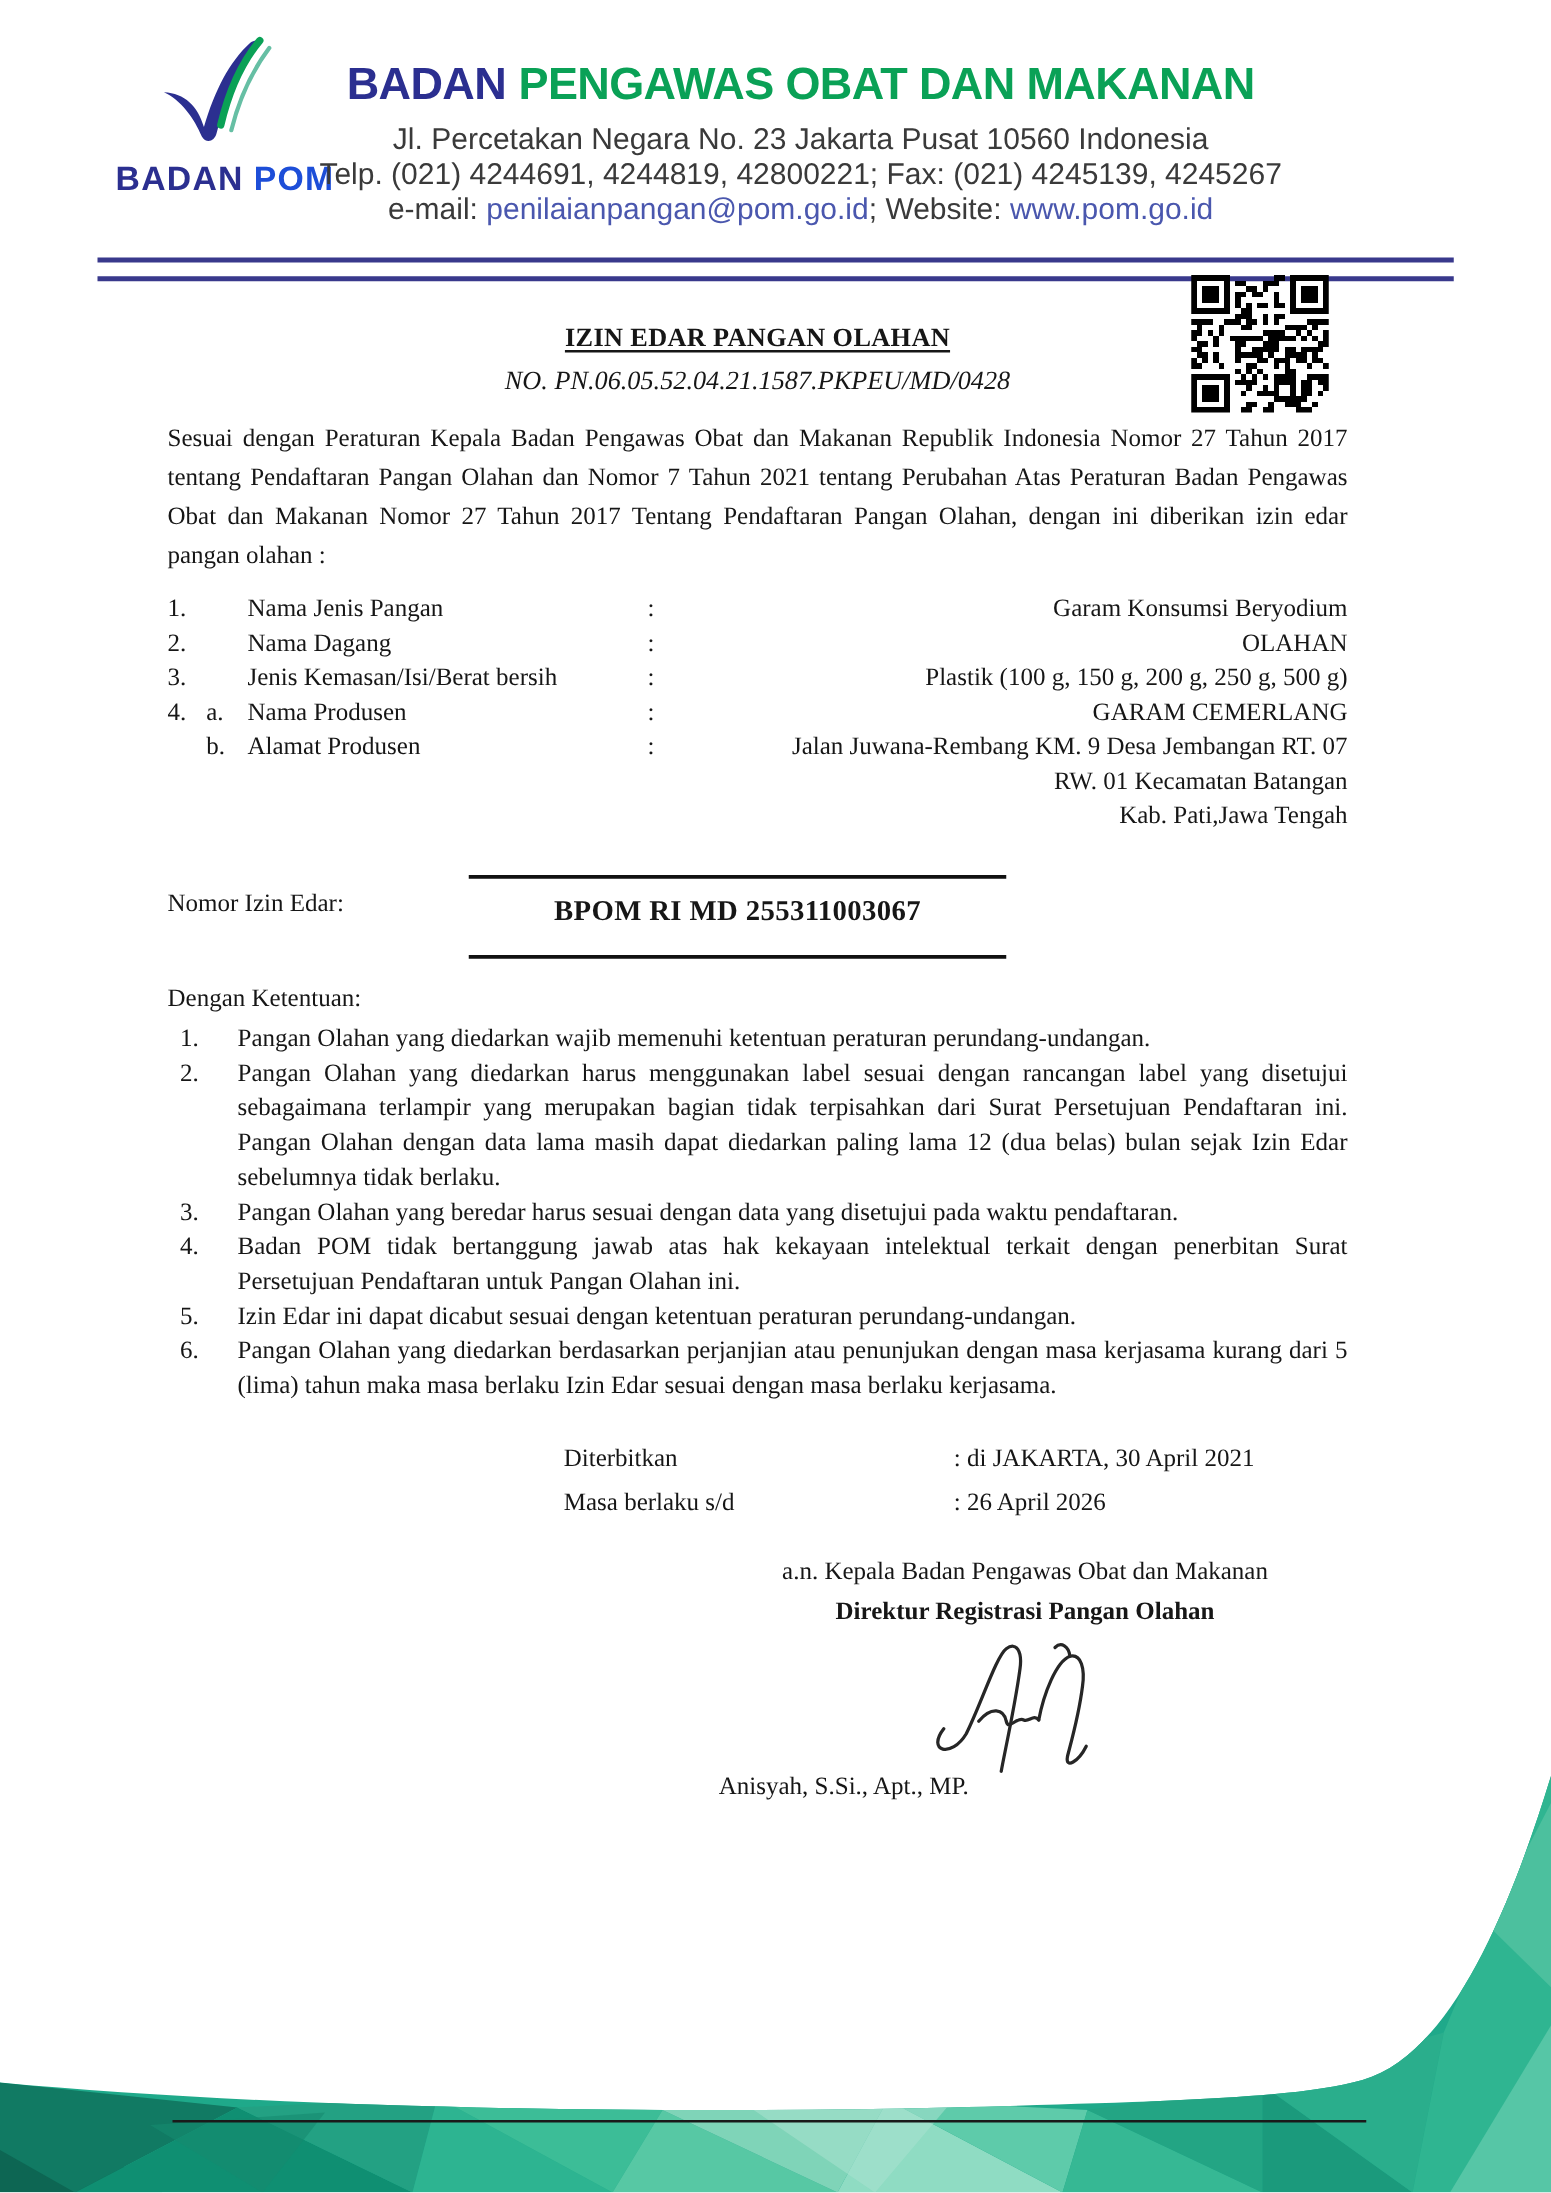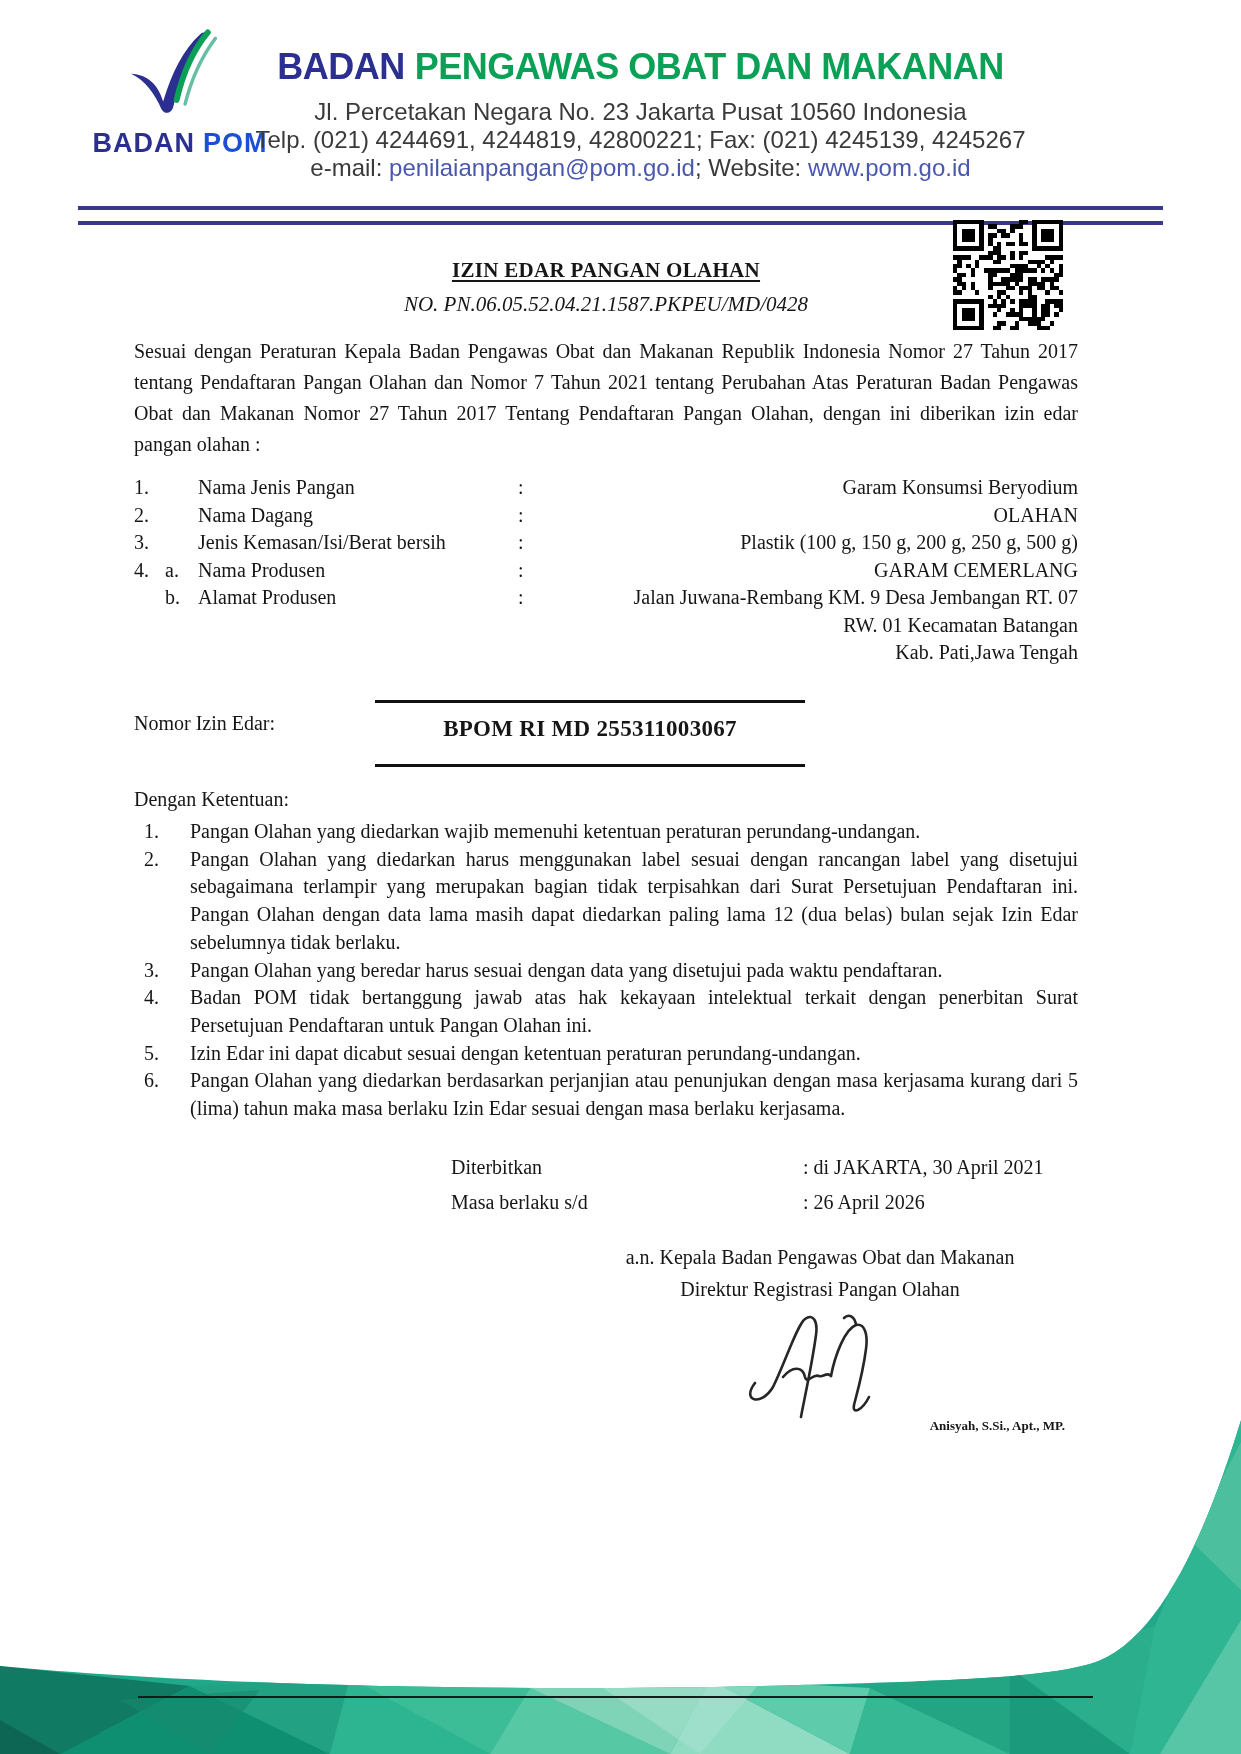--- a/index.html
+++ b/index.html
@@ -56,28 +56,28 @@
 
   
   .terms-title{position:absolute;left:134px;top:788px;font-size:20px;}
   .terms{position:absolute;left:134px;top:818px;width:944px;font-size:20px;line-height:27.7px;}
   .trow{display:flex;align-items:flex-start;}
   .tno{flex:none;width:56px;padding-left:10px;box-sizing:border-box;}
   .ttext{flex:1;text-align:justify;}
 
   
   .issued{position:absolute;left:451px;top:1150px;font-size:20px;line-height:35px;}
-  .irow{display:flex;gap:40px;}
+  .irow{display:flex;}
   .ilabel{width:312px;flex:none;}
 
   
   .sig{position:absolute;left:575px;top:1246px;width:490px;text-align:center;font-size:20px;z-index:3;}
-  .sig-line2{margin-top:9px;}
+  .sig-line2{margin-top:9px;font-weight:bold;}
   .sig-scribble{margin:4px auto 0;width:190px;height:120px;}
-  .sig-name{position:absolute;left:575px;top:1418px;width:490px;text-align:right;font-size:13px;z-index:3;font-weight:bold;}
+  .sig-name{position:absolute;left:575px;top:1418px;width:490px;text-align:left;font-size:20px;z-index:3;}
 
   
   .footer-art{position:absolute;left:0;top:1380px;width:1241px;height:374px;z-index:1;}
   .footer-rule{position:absolute;left:138px;top:1696px;width:955px;height:2px;background:#1a1a1a;z-index:2;}
   .footer-note{position:absolute;left:190px;top:1703px;width:910px;text-align:center;z-index:2;
                font-family:"Liberation Sans","DejaVu Sans",sans-serif;font-size:16.5px;color:#101010;}
 </style>
 </head>
 <body>
 

